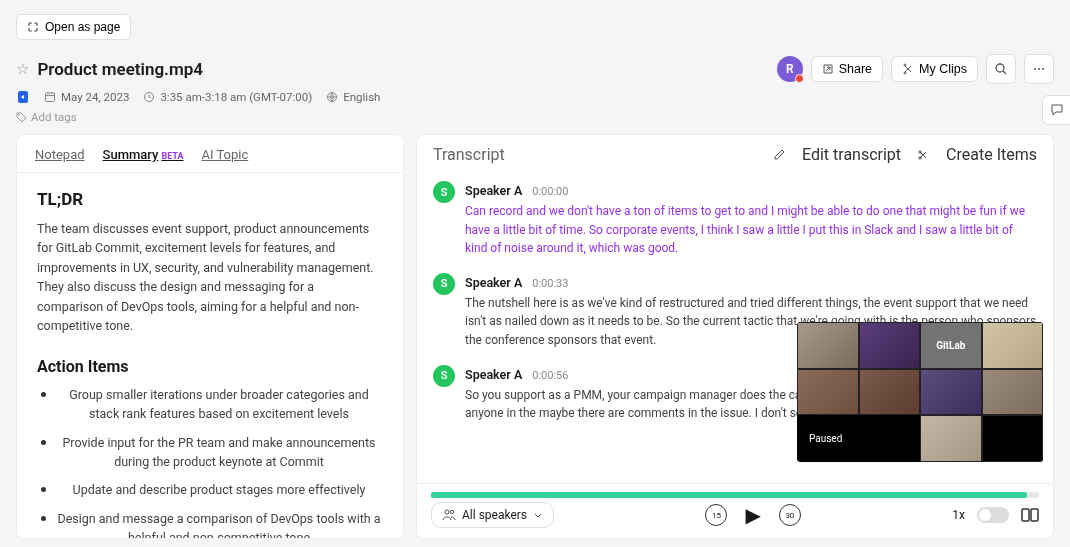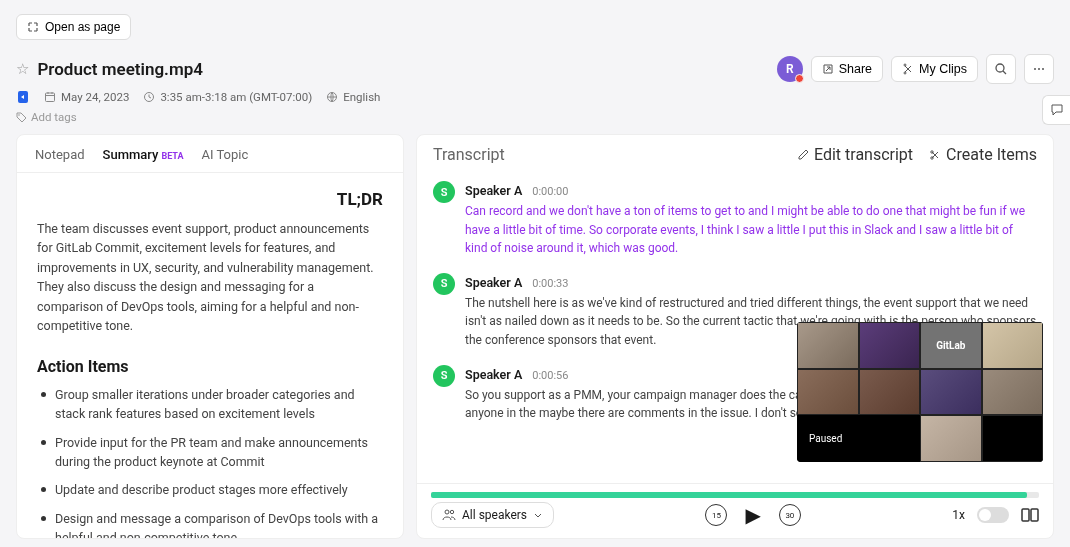--- a/index.html
+++ b/index.html
@@ -20,36 +20,36 @@
 .meta-row { display: flex; align-items: center; gap: 14px; padding: 6px 16px 2px; font-size: 11.5px; color: #666; }
 .meta-item { display: flex; align-items: center; gap: 5px; }
 .tags-row { padding: 4px 16px 10px; font-size: 11.5px; color: #999; display: flex; align-items: center; gap: 4px; }
 
 
 .panels { display: flex; gap: 12px; padding: 0 16px 12px; height: calc(547px - 130px); }
 .left-panel { width: 388px; background: #fff; border-radius: 8px; border: 1px solid #eee; display: flex; flex-direction: column; overflow: hidden; }
 .right-panel { flex: 1; background: #fff; border-radius: 8px; border: 1px solid #eee; display: flex; flex-direction: column; position: relative; overflow: hidden; }
 
 .tabs { display: flex; gap: 18px; padding: 12px 18px 10px; border-bottom: 1px solid #eee; font-size: 13px; }
-.tab { color: #666; cursor: pointer; position: relative; }
+.tab { color: #666; cursor: pointer; position: relative; text-decoration: underline; }
 .tab.active { color: #111; font-weight: 500; }
 .beta { font-size: 9px; color: #9333ea; font-weight: 700; margin-left: 3px; }
 
 .summary-body { padding: 16px 20px; overflow-y: auto; flex: 1; }
-.tldr-head { font-size: 17px; font-weight: 700; margin-bottom: 10px; text-align: right; }
+.tldr-head { font-size: 17px; font-weight: 700; margin-bottom: 10px; }
 .tldr-text { font-size: 12.5px; color: #444; line-height: 1.55; margin-bottom: 22px; }
 .ai-head { font-size: 16px; font-weight: 700; margin-bottom: 10px; }
-.ai-list { list-style: none; }
+.ai-list { list-style: none; text-align: center; }
 .ai-list li { font-size: 12.5px; color: #444; line-height: 1.5; padding-left: 18px; position: relative; margin-bottom: 10px; }
 .ai-list li::before { content: ""; width: 5px; height: 5px; background: #333; border-radius: 50%; position: absolute; left: 4px; top: 6px; }
 
 
 .tr-head { display: flex; align-items: center; justify-content: space-between; padding: 10px 16px; font-size: 16px; color: #666; }
 .tr-actions { display: flex; gap: 16px; }
-.tr-action { display: flex; align-items: center; gap: 5px; cursor: pointer; color: #333; }
+.tr-action { display: flex; align-items: center; gap: 17px; cursor: pointer; color: #333; }
 .tr-body { padding: 6px 16px; overflow-y: auto; flex: 1; }
 .tr-entry { display: flex; gap: 10px; margin-bottom: 14px; }
 .speaker-avatar { width: 22px; height: 22px; border-radius: 50%; background: #22c55e; color: #fff; font-size: 11px; font-weight: 600; display: flex; align-items: center; justify-content: center; flex-shrink: 0; margin-top: 1px; }
 .tr-content { flex: 1; min-width: 0; }
 .tr-speaker { font-size: 12.5px; font-weight: 600; display: inline; }
 .tr-time { font-size: 11px; color: #888; margin-left: 6px; }
 .tr-text { font-size: 12px; line-height: 1.55; margin-top: 3px; color: #444; }
 .tr-text.highlight { color: #9333ea; }
 
 

